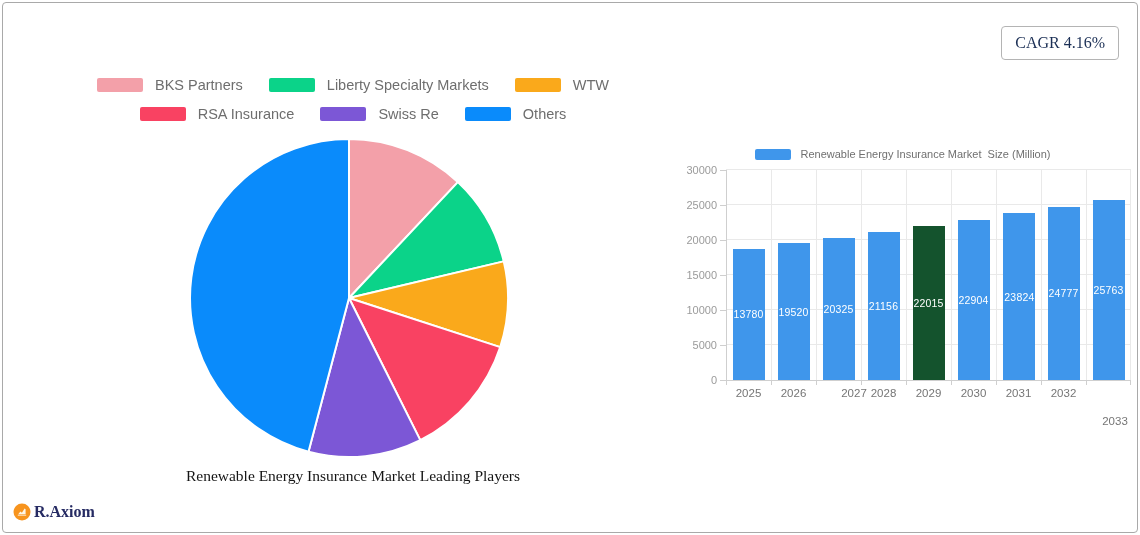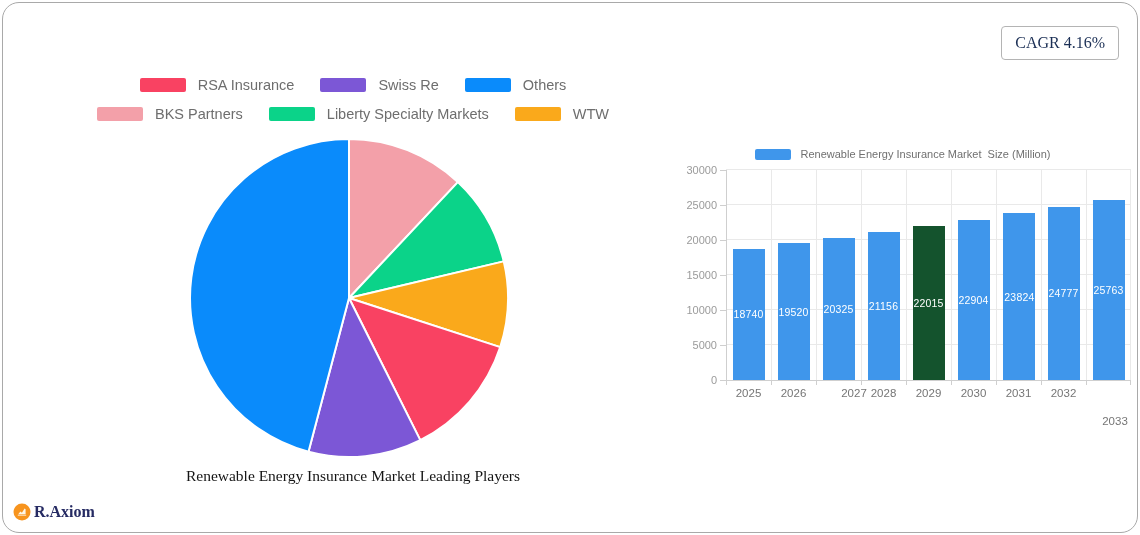--- a/index.html
+++ b/index.html
@@ -1,19 +1,19 @@
 <!DOCTYPE html>
 <html><head>
 <meta charset="utf-8">
 <style>
   * { box-sizing: border-box; margin: 0; padding: 0; }
   html, body { width: 1140px; height: 535px; background: #ffffff; font-family: "Liberation Sans", sans-serif; }
   .card {
     position: absolute; left: 2px; top: 2px; width: 1136px; height: 531px;
-    background: #ffffff; border: 1px solid #a9a9a9; border-radius: 17px; overflow: hidden;
+    background: #ffffff; border: 1px solid #a9a9a9; border-radius: 4px; overflow: hidden;
   }
   
   .cagr-badge {
     position: absolute; top: 23px; right: 18px;
     padding: 7px 13px; border: 1px solid #b4b4b4; border-radius: 4px;
     font-family: "Liberation Serif", serif; font-size: 16px; color: #1b2f55; background: #fff;
   }
   
   .pie-legend { position: absolute; left: 0; top: 74px; width: 700px; display: flex; flex-direction: column; align-items: center; gap: 13px; }
   .pie-legend-row { display: flex; align-items: center; gap: 26px; }
@@ -46,44 +46,44 @@
 </head>
 <body>
 
 <div class="card">
 
   <div class="cagr-badge">CAGR 4.16%</div>
 
   <div class="pie-legend" id="pie-legend">
       <div class="pie-legend-row">
         <span class="pleg-item">
+          <span class="pleg-swatch" style="background: rgb(243, 160, 169);"></span>
+          <span class="pleg-label">BKS Partners</span>
+        </span>
+        <span class="pleg-item">
+          <span class="pleg-swatch" style="background: rgb(11, 211, 137);"></span>
+          <span class="pleg-label">Liberty Specialty Markets</span>
+        </span>
+        <span class="pleg-item">
+          <span class="pleg-swatch" style="background: rgb(250, 169, 27);"></span>
+          <span class="pleg-label">WTW</span>
+        </span>
+      </div>
+      <div class="pie-legend-row">
+        <span class="pleg-item">
           <span class="pleg-swatch" style="background: rgb(249, 66, 98);"></span>
           <span class="pleg-label">RSA Insurance</span>
         </span>
         <span class="pleg-item">
           <span class="pleg-swatch" style="background: rgb(124, 87, 214);"></span>
           <span class="pleg-label">Swiss Re</span>
         </span>
         <span class="pleg-item">
           <span class="pleg-swatch" style="background: rgb(10, 139, 251);"></span>
           <span class="pleg-label">Others</span>
-        </span>
-      </div>
-      <div class="pie-legend-row">
-        <span class="pleg-item">
-          <span class="pleg-swatch" style="background: rgb(243, 160, 169);"></span>
-          <span class="pleg-label">BKS Partners</span>
-        </span>
-        <span class="pleg-item">
-          <span class="pleg-swatch" style="background: rgb(11, 211, 137);"></span>
-          <span class="pleg-label">Liberty Specialty Markets</span>
-        </span>
-        <span class="pleg-item">
-          <span class="pleg-swatch" style="background: rgb(250, 169, 27);"></span>
-          <span class="pleg-label">WTW</span>
         </span>
       </div>
     </div>
 
   <div class="pie-wrap">
     <svg id="pie-svg" width="322" height="322" viewBox="0 0 322 322">
         <path d="M 161 161 L 161.00 2.00 A 159 159 0 0 1 269.84 45.09 Z" fill="#f3a0a9" stroke="#ffffff" stroke-width="2" stroke-linejoin="round"></path>
         <path d="M 161 161 L 269.84 45.09 A 159 159 0 0 1 315.72 124.37 Z" fill="#0bd389" stroke="#ffffff" stroke-width="2" stroke-linejoin="round"></path>
         <path d="M 161 161 L 315.72 124.37 A 159 159 0 0 1 312.22 210.13 Z" fill="#faa91b" stroke="#ffffff" stroke-width="2" stroke-linejoin="round"></path>
         <path d="M 161 161 L 312.22 210.13 A 159 159 0 0 1 232.29 303.12 Z" fill="#f94262" stroke="#ffffff" stroke-width="2" stroke-linejoin="round"></path>
@@ -134,21 +134,21 @@
       <div class="xtick" style="left: 225px;"></div>
       <div class="vgrid" style="left: 270px;"></div>
       <div class="xtick" style="left: 270px;"></div>
       <div class="vgrid" style="left: 315px;"></div>
       <div class="xtick" style="left: 315px;"></div>
       <div class="vgrid" style="left: 360px;"></div>
       <div class="xtick" style="left: 360px;"></div>
       <div class="vgrid" style="left: 404px;"></div>
       <div class="xtick" style="left: 404px;"></div>
       <div class="bar" style="left: 6.5px; width: 32px; height: 131.2px; background: rgb(63, 150, 235);">
-        <span class="bar-value" style="color: rgb(255, 255, 255);">18740</span>
+        <span class="bar-value" style="color: rgb(255, 255, 255);">13780</span>
       </div>
       <div class="xlabel" style="left: 22.5px;">2025</div>
       <div class="bar" style="left: 51.5px; width: 32px; height: 136.6px; background: rgb(63, 150, 235);">
         <span class="bar-value" style="color: rgb(255, 255, 255);">19520</span>
       </div>
       <div class="xlabel" style="left: 67.5px;">2026</div>
       <div class="bar" style="left: 96.5px; width: 32px; height: 142.3px; background: rgb(63, 150, 235);">
         <span class="bar-value" style="color: rgb(255, 255, 255);">20325</span>
       </div>
       <div class="xlabel" style="left: 128px;">2027</div>

